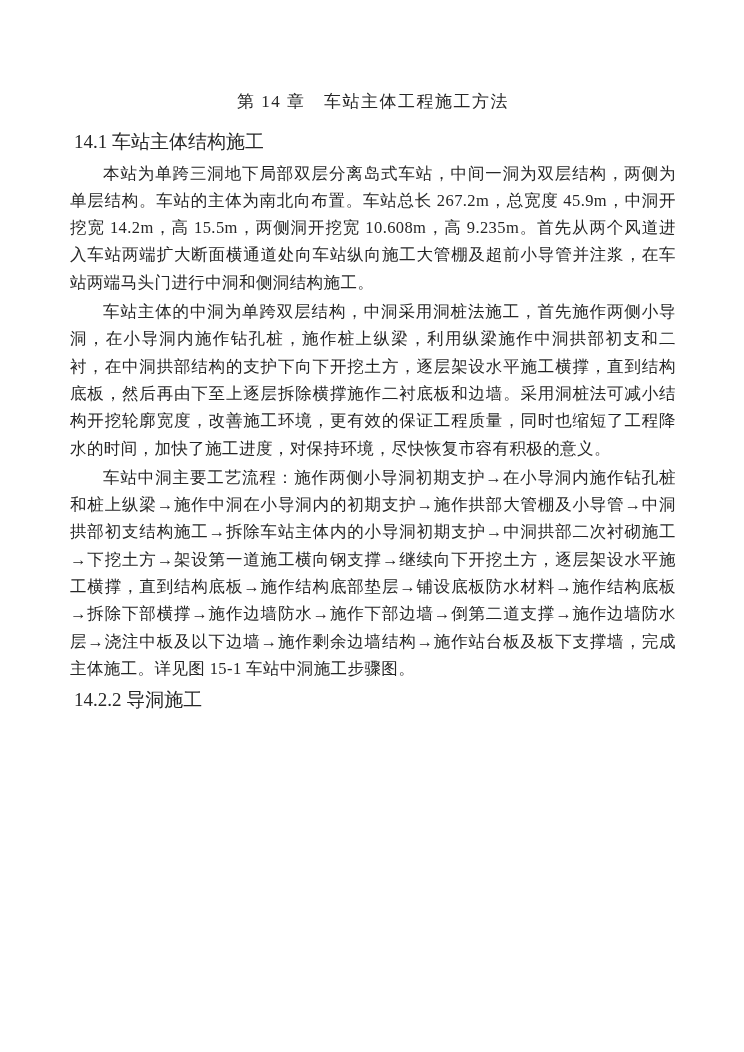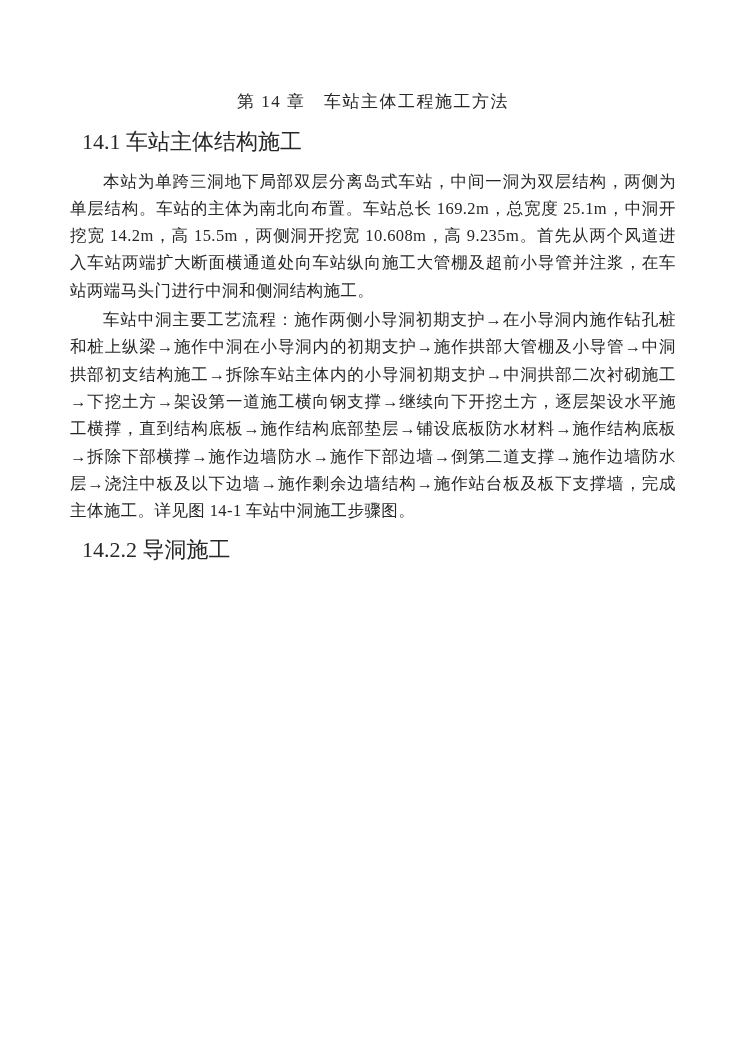--- a/index.html
+++ b/index.html
@@ -22,42 +22,43 @@
     line-height: 27.3px;
   }
   .doc-title {
     text-align: center;
     font-size: 17px;
     font-weight: normal;
     letter-spacing: 1.5px;
     margin: 0 0 13px 0;
   }
   .sec-heading {
-    font-size: 22px;
+    font-size: 19px;
     font-weight: normal;
-    margin: 12px;
+    margin: 4px;
     padding: 0;
     text-align: left;
   }
   .para {
     margin: 0 0 2px 0;
     text-indent: 2em;
     text-align: justify;
     word-break: break-all;
     letter-spacing: 0.4px;
   }
 </style>
 </head>
 <body>
 
 <div class="page">
 
   <h1 class="doc-title"><span>第 14 章　车站主体工程施工方法</span></h1>
 
   <h2 class="sec-heading">14.1 车站主体结构施工</h2>
-  <p class="para">本站为单跨三洞地下局部双层分离岛式车站，中间一洞为双层结构，两侧为单层结构。车站的主体为南北向布置。车站总长 169.2m，总宽度 25.1m，中洞开挖宽 14.2m，高 15.5m，两侧洞开挖宽 10.608m，高 9.235m。首先从两个风道进入车站两端扩大断面横通道处向车站纵向施工大管棚及超前小导管并注浆，在车站两端马头门进行中洞和侧洞结构施工。</p>
+  <p class="para">本站为单跨三洞地下局部双层分离岛式车站，中间一洞为双层结构，两侧为单层结构。车站的主体为南北向布置。车站总长 267.2m，总宽度 45.9m，中洞开挖宽 14.2m，高 15.5m，两侧洞开挖宽 10.608m，高 9.235m。首先从两个风道进入车站两端扩大断面横通道处向车站纵向施工大管棚及超前小导管并注浆，在车站两端马头门进行中洞和侧洞结构施工。</p>
+  <p class="para">车站主体的中洞为单跨双层结构，中洞采用洞桩法施工，首先施作两侧小导洞，在小导洞内施作钻孔桩，施作桩上纵梁，利用纵梁施作中洞拱部初支和二衬，在中洞拱部结构的支护下向下开挖土方，逐层架设水平施工横撑，直到结构底板，然后再由下至上逐层拆除横撑施作二衬底板和边墙。采用洞桩法可减小结构开挖轮廓宽度，改善施工环境，更有效的保证工程质量，同时也缩短了工程降水的时间，加快了施工进度，对保持环境，尽快恢复市容有积极的意义。</p>
 
 
-  <p class="para">车站中洞主要工艺流程：施作两侧小导洞初期支护→在小导洞内施作钻孔桩和桩上纵梁→施作中洞在小导洞内的初期支护→施作拱部大管棚及小导管→中洞拱部初支结构施工→拆除车站主体内的小导洞初期支护→中洞拱部二次衬砌施工→下挖土方→架设第一道施工横向钢支撑→继续向下开挖土方，逐层架设水平施工横撑，直到结构底板→施作结构底部垫层→铺设底板防水材料→施作结构底板→拆除下部横撑→施作边墙防水→施作下部边墙→倒第二道支撑→施作边墙防水层→浇注中板及以下边墙→施作剩余边墙结构→施作站台板及板下支撑墙，完成主体施工。详见图 14-1 车站中洞施工步骤图。</p>
+  <p class="para">车站中洞主要工艺流程：施作两侧小导洞初期支护→在小导洞内施作钻孔桩和桩上纵梁→施作中洞在小导洞内的初期支护→施作拱部大管棚及小导管→中洞拱部初支结构施工→拆除车站主体内的小导洞初期支护→中洞拱部二次衬砌施工→下挖土方→架设第一道施工横向钢支撑→继续向下开挖土方，逐层架设水平施工横撑，直到结构底板→施作结构底部垫层→铺设底板防水材料→施作结构底板→拆除下部横撑→施作边墙防水→施作下部边墙→倒第二道支撑→施作边墙防水层→浇注中板及以下边墙→施作剩余边墙结构→施作站台板及板下支撑墙，完成主体施工。详见图 15-1 车站中洞施工步骤图。</p>
 
   <h2 class="sec-heading">14.2.2 导洞施工</h2>
 
 </div>
 
 </body></html>

